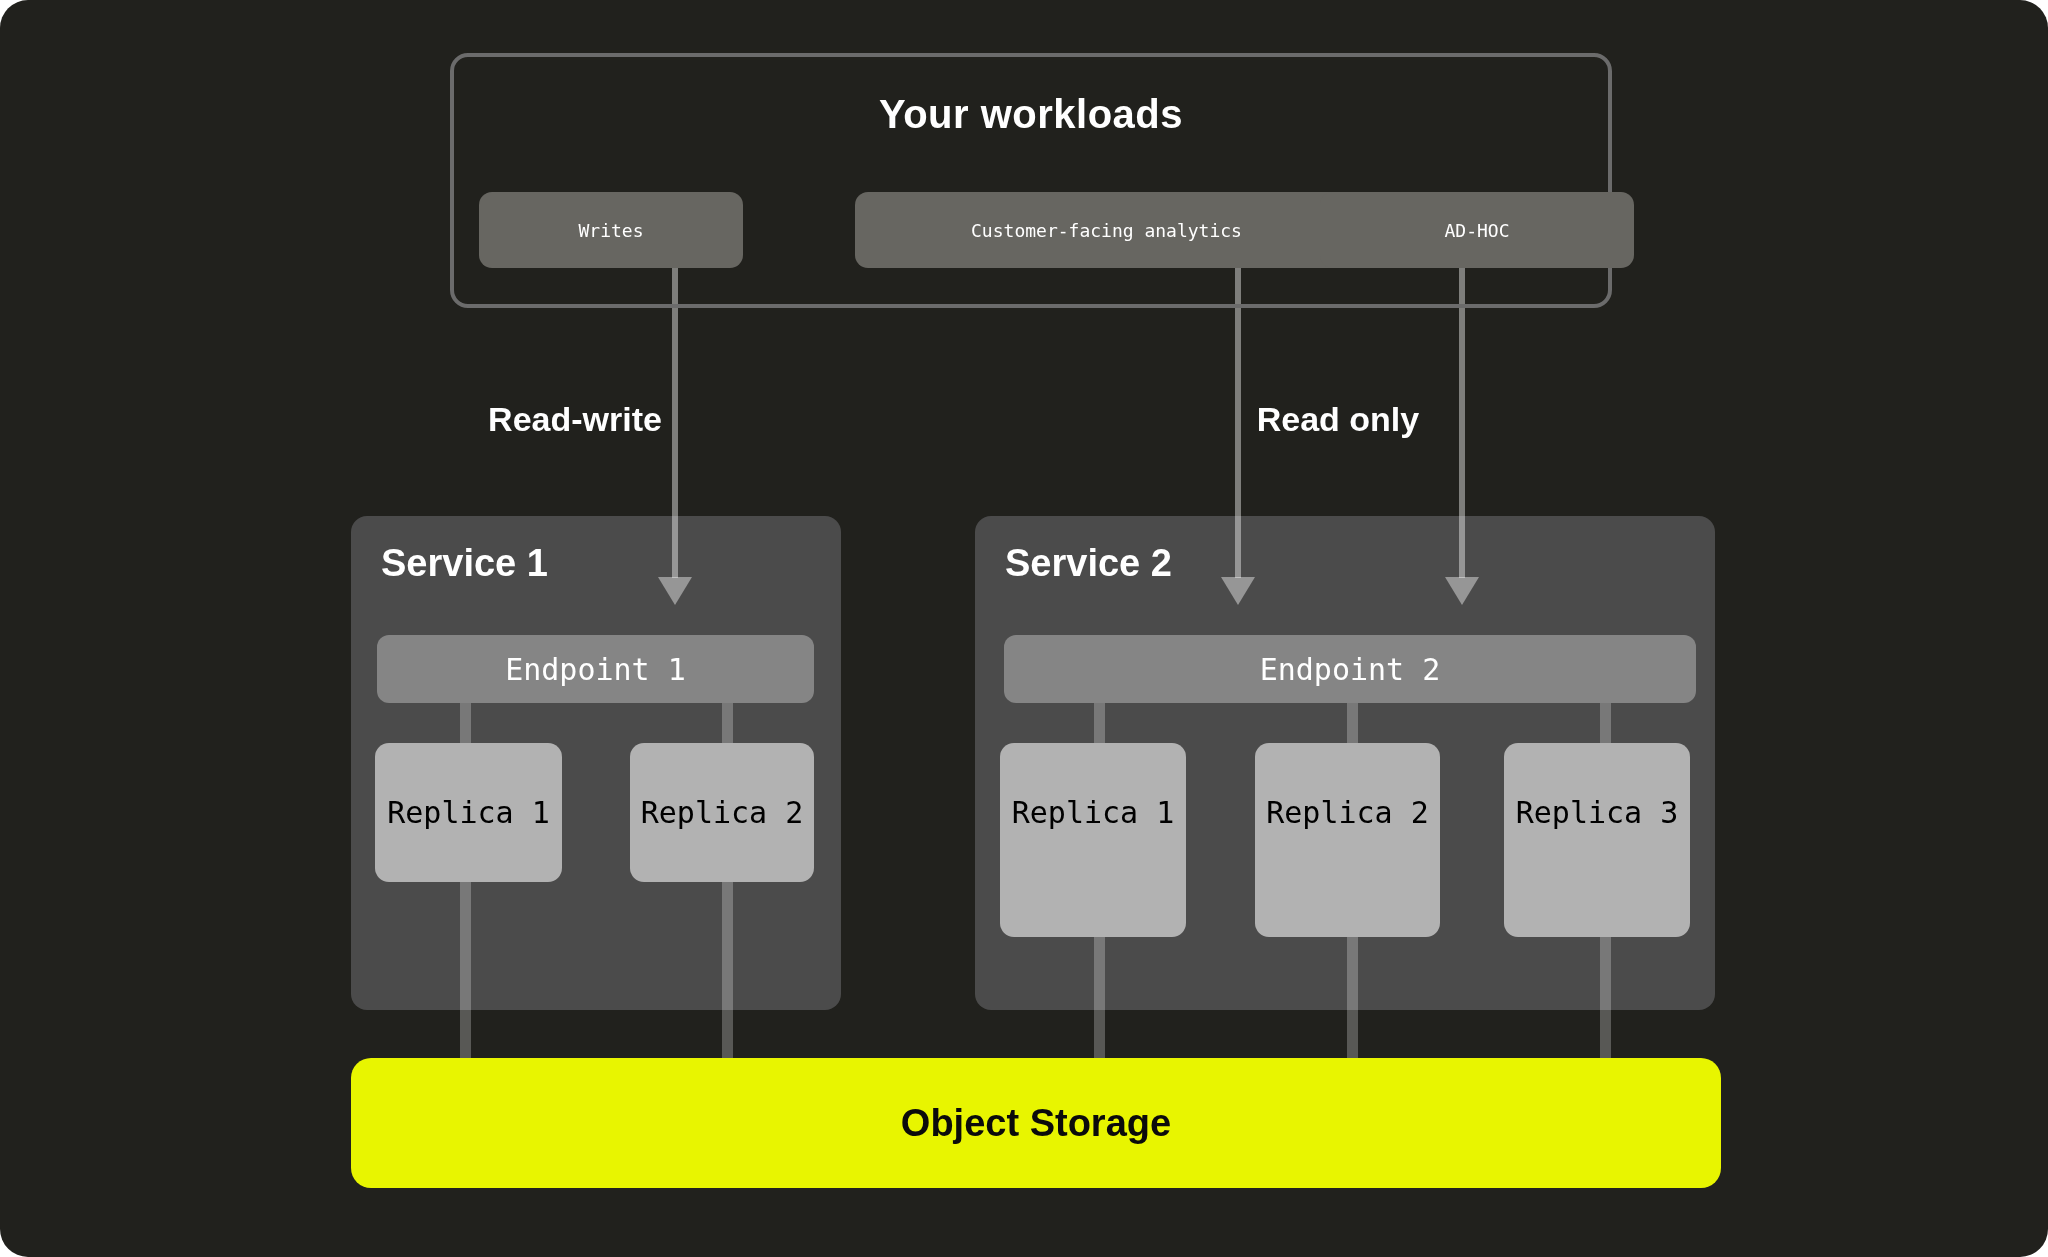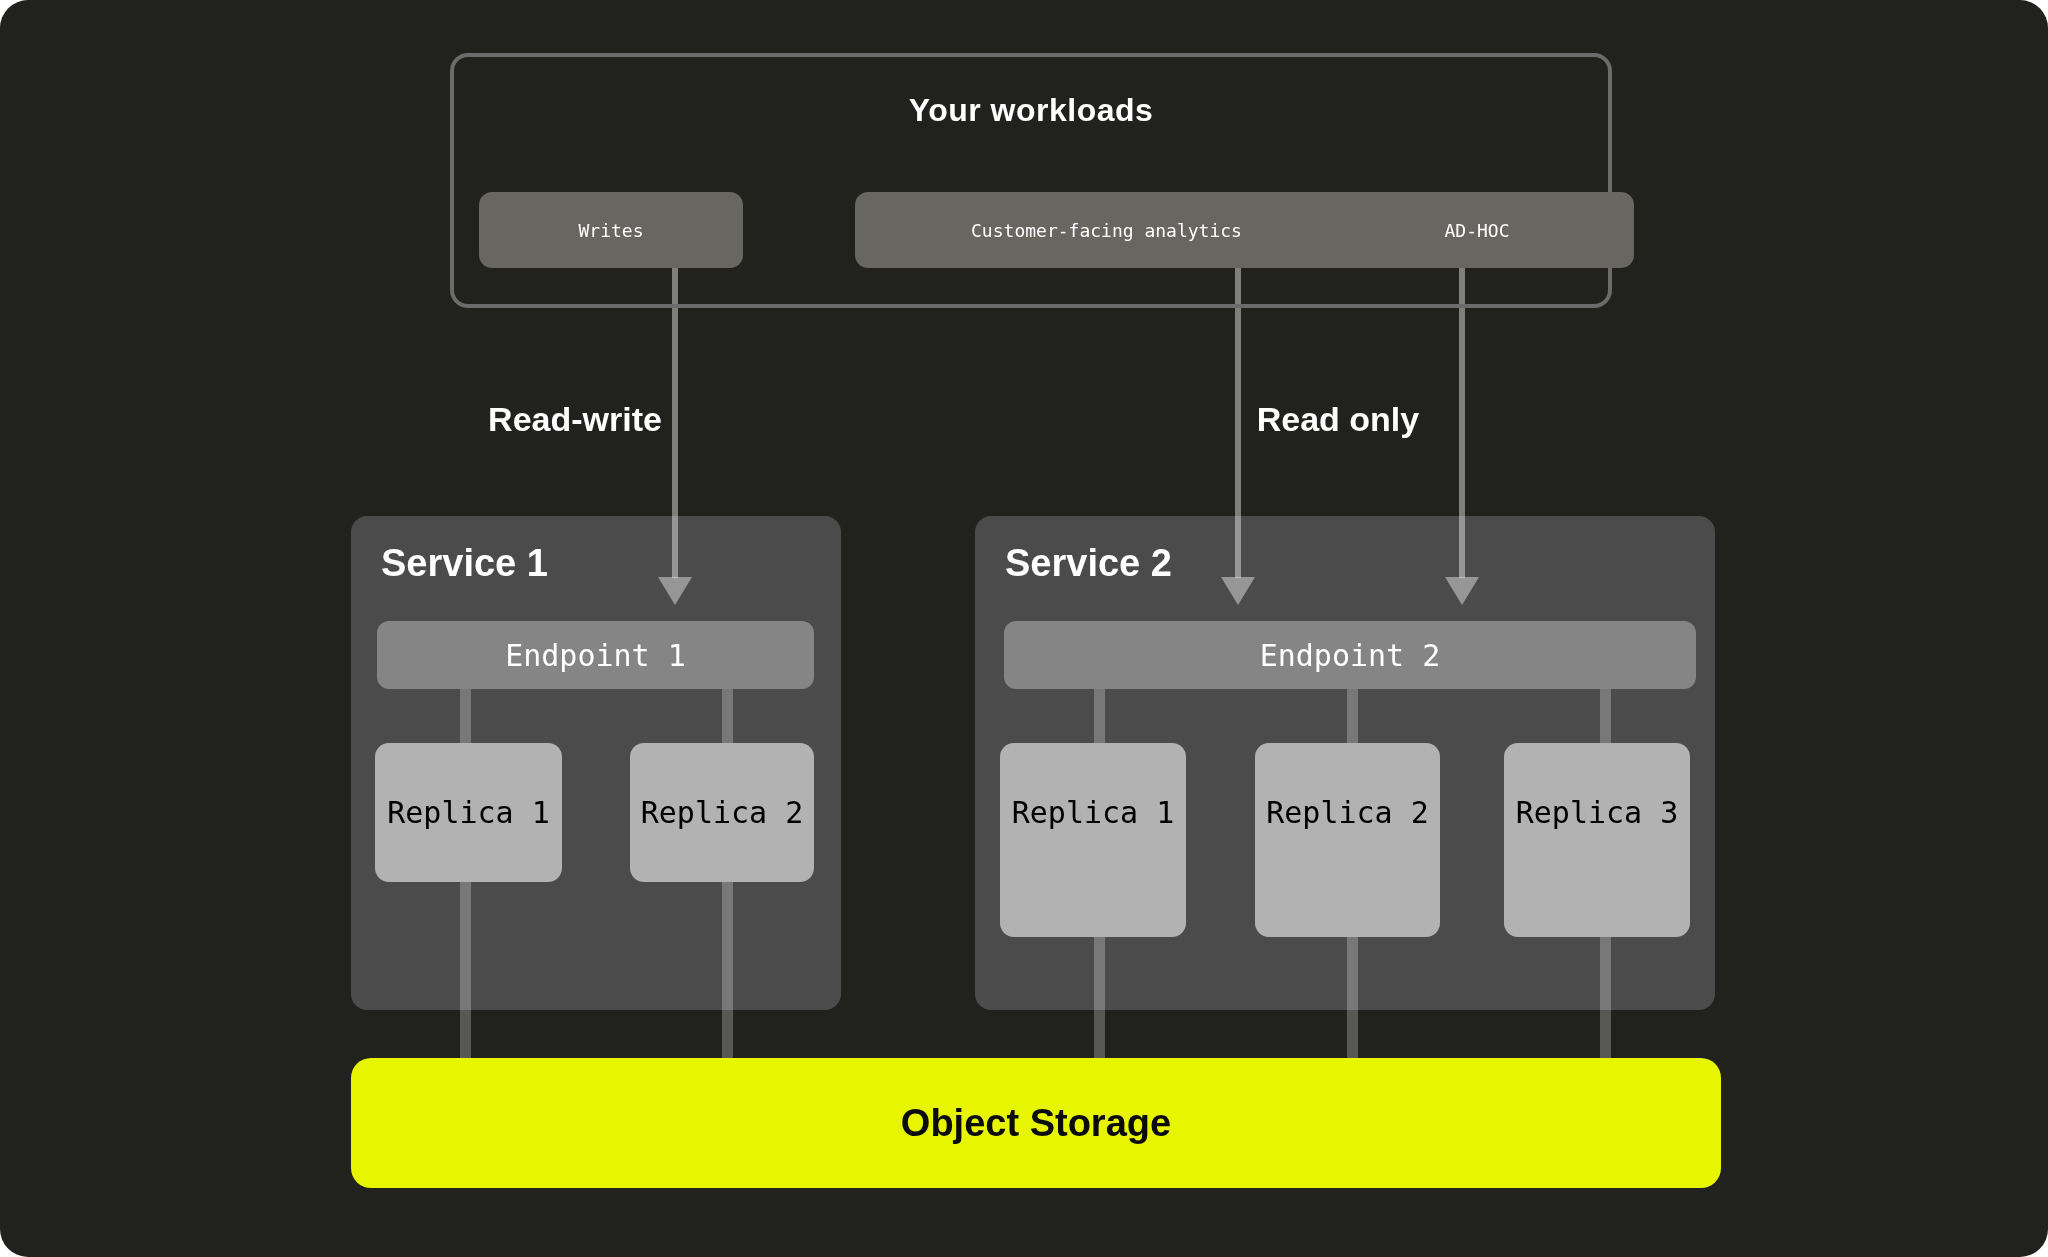--- a/index.html
+++ b/index.html
@@ -22,21 +22,21 @@
   .wl-frame{
     left:450px; top:53px; width:1162px; height:255px;
     border:4px solid #6b6b6b;
     border-radius:18px;
     box-sizing:border-box;
   }
   .wl-title{
     left:450px; top:92px; width:1162px;
     text-align:center;
     color:#ffffff;
-    font-size:32px;
+    font-size:40px;
     font-weight:bold;
     letter-spacing:0.5px;
   }
   .pill{
     height:76px;
     background:#676661;
     border-radius:13px;
     color:#ffffff;
     font-family:"DejaVu Sans Mono", monospace;
     font-size:18px;
@@ -78,20 +78,21 @@
   .endpoint{
     height:68px;
     background:#858585;
     border-radius:12px;
     color:#ffffff;
     font-family:"DejaVu Sans Mono", monospace;
     font-size:30px;
     display:flex;
     align-items:center;
     justify-content:center;
+    margin-top:14px;
   }
   .conn{
     width:11px;
     top:689px;
     height:369px;
     background:rgba(255,255,255,0.25);
   }
   .replica{
     background:#b2b2b2;
     border-radius:14px;

